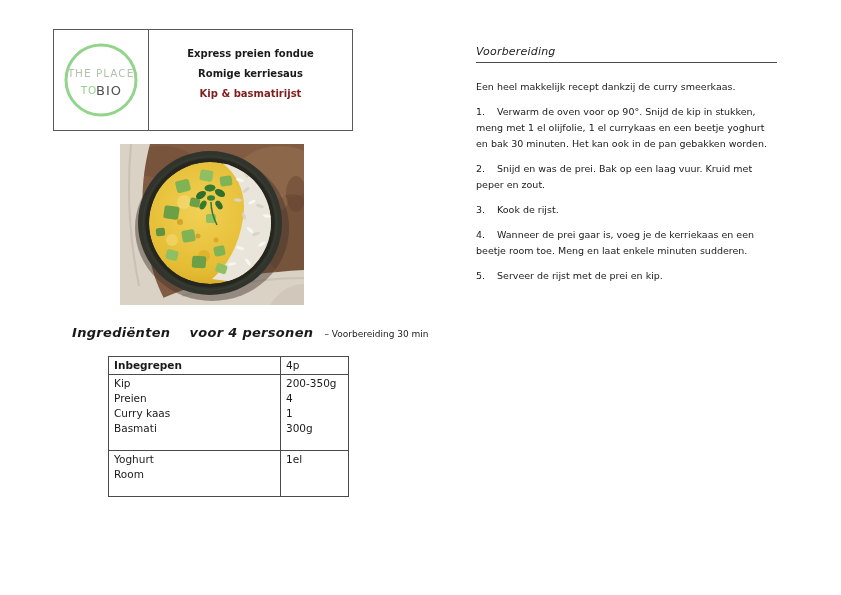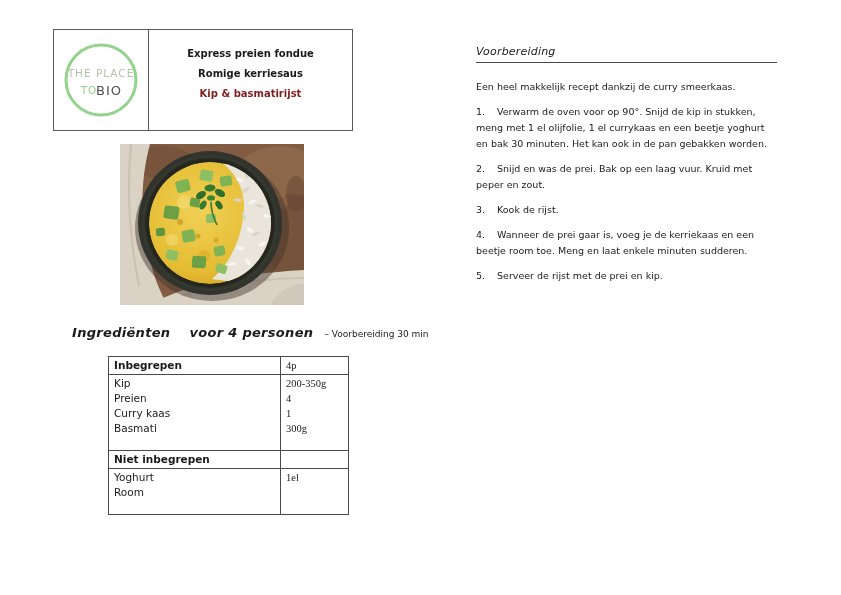--- a/index.html
+++ b/index.html
@@ -29,21 +29,21 @@
   
   .ing-heading{position:absolute;left:72px;top:322px;white-space:nowrap;}
   .ing-title{font-size:13px;font-weight:700;font-style:italic;letter-spacing:.3px;}
   .ing-servings{font-size:13px;font-weight:700;font-style:italic;margin-left:14px;letter-spacing:.3px;}
   .ing-preptime{font-size:9px;margin-left:6px;}
 
   
   .ing-table{position:absolute;left:91px;top:356px;width:241px;border-collapse:collapse;margin-left:17px;}
   .ing-table td{border:1px solid #4a4a4a;font-size:10.5px;line-height:15px;
     padding:1px 4px 1px 5px;vertical-align:top;}
-  .ing-table td.qty{width:58px;font-family:Liberation Serif, serif;}
+  .ing-table td.qty{width:58px;}
   .ing-table .hdr{font-weight:700;}
   .ing-table .block{padding-bottom:14px;}
   .cell-line{min-height:15px;}
 </style>
 </head>
 <body>
 
 <div class="page">
 
   <div class="header-box">
@@ -182,24 +182,20 @@
         <div class="cell-line">Basmati</div>
       </td>
       <td class="block qty">
         <div class="cell-line">200-350g</div>
         <div class="cell-line">4</div>
         <div class="cell-line">1</div>
         <div class="cell-line">300g</div>
       </td>
     </tr>
     <tr>
-      <td class="hdr">Niet inbegrepen</td>
-      <td class="qty"></td>
-    </tr>
-    <tr>
       <td class="block">
         <div class="cell-line">Yoghurt</div>
         <div class="cell-line">Room</div>
       </td>
       <td class="block qty">
         <div class="cell-line">1el</div>
         <div class="cell-line"></div>
       </td>
     </tr>
   </tbody>

